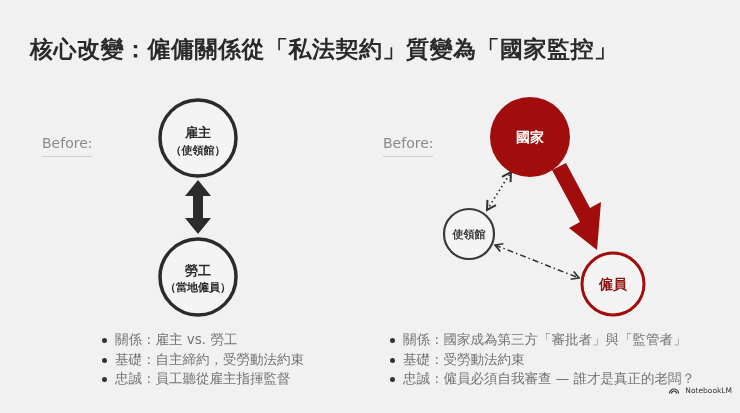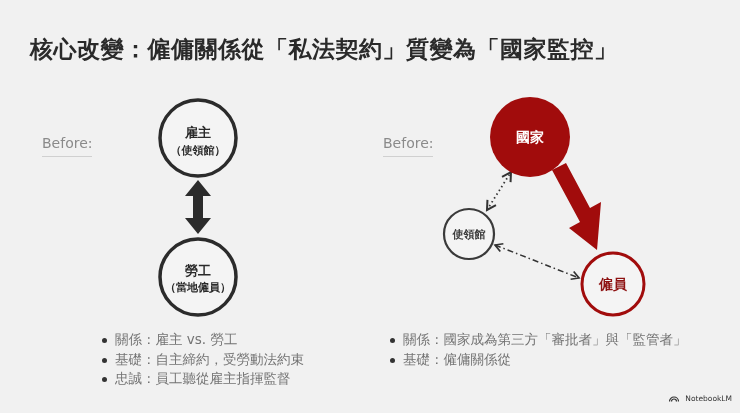--- a/index.html
+++ b/index.html
@@ -30,21 +30,21 @@
       font-size: 13.5px; color: #737373;
     }
     .bullets li { position: relative; padding-left: 14px; line-height: 19.5px; white-space: nowrap; }
     .bullets li::before {
       content: ""; position: absolute; left: 1px; top: 8px;
       width: 5px; height: 5px; border-radius: 50%; background: #333;
     }
     #before-bullets { left: 101px; top: 330px; }
     #after-bullets { left: 389px; top: 330px; }
     .brand {
-      position: absolute; right: 8px; bottom: 10px;
+      position: absolute; right: 8px; bottom: 18px;
       font-size: 7.5px; color: #333; display: flex; align-items: center; gap: 6px;
     }
     .brand svg { display: block; }
   </style>
 </head>
 <body>
 
 <div class="title">核心改變：僱傭關係從「私法契約」質變為「國家監控」</div>
 
 <div class="section-label" id="before-label">
@@ -104,21 +104,22 @@
 </svg>
 
 <ul class="bullets" id="before-bullets">
   <li>關係：雇主 vs. 勞工</li>
   <li>基礎：自主締約，受勞動法約束</li>
   <li>忠誠：員工聽從雇主指揮監督</li>
 </ul>
 
 <ul class="bullets" id="after-bullets">
   <li>關係：國家成為第三方「審批者」與「監管者」</li>
-  <li>基礎：僱傭關係從</li>
+  <li>基礎：受勞動法約束</li>
+  <li>忠誠：僱員必須自我審查 — 誰才是真正的老闆？</li>
 </ul>
 
 <div class="brand">
   <svg width="10" height="7" viewBox="0 0 10 7">
     <path d="M0.5,6.5 A4.5,4.5 0 0 1 9.5,6.5" fill="none" stroke="#333" stroke-width="1.2"></path>
     <path d="M2.5,6.5 A2.5,2.5 0 0 1 7.5,6.5" fill="none" stroke="#333" stroke-width="1.2"></path>
   </svg>
   <span>NotebookLM</span>
 </div>
 

